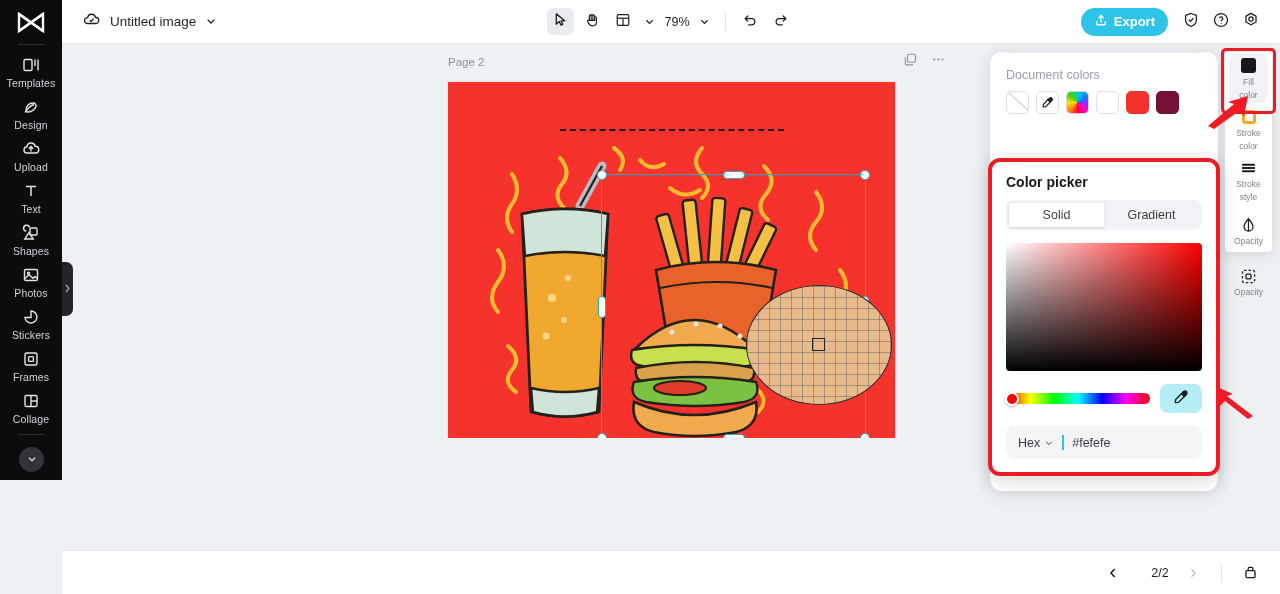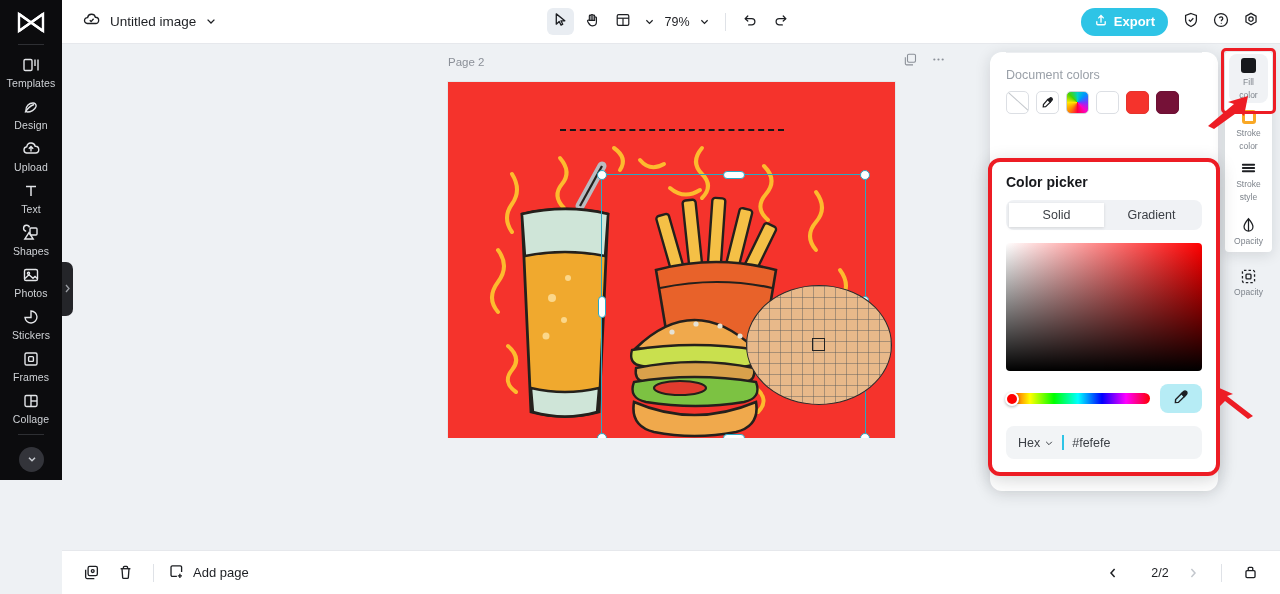--- a/index.html
+++ b/index.html
@@ -625,46 +625,20 @@
       </div>
     </div>
 
     <div class="magnifier">
       <div class="mag-grid"></div>
       <div class="mag-px"></div>
     </div>
   </div>
 
   <div class="bottombar">
-    <div class="bb-left">
-      <div class="bb-icon">
-        <svg width="17" height="17" viewBox="0 0 18 18" fill="none" stroke="#1d1f23" stroke-width="1.4">
-          <rect x="5.4" y="2.6" width="9.8" height="9.8" rx="1.7"></rect>
-          <circle cx="10.3" cy="7.5" r="1.5"></circle>
-          <path d="M12 15.4 H4.4 a1.6 1.6 0 0 1 -1.6 -1.6 V6.2"></path>
-        </svg>
-      </div>
-      <div class="bb-icon">
-        <svg width="17" height="17" viewBox="0 0 18 18" fill="none" stroke="#1d1f23" stroke-width="1.4">
-          <path d="M3.8 5 H14.2"></path>
-          <path d="M6.8 5 V3.6 a1 1 0 0 1 1 -1 h2.4 a1 1 0 0 1 1 1 V5"></path>
-          <path d="M5.3 5 L6 14.4 a1 1 0 0 0 1 .9 h4 a1 1 0 0 0 1 -.9 L12.7 5"></path>
-        </svg>
-      </div>
-      <div class="bb-div"></div>
-      <div class="addpage">
-        <span>
-          <svg width="17" height="17" viewBox="0 0 18 18" fill="none" stroke="#1d1f23" stroke-width="1.4">
-            <path d="M14.4 9.6 V4.4 a1.4 1.4 0 0 0 -1.4 -1.4 H4.6 a1.4 1.4 0 0 0 -1.4 1.4 v8.4 a1.4 1.4 0 0 0 1.4 1.4 H9.4"></path>
-            <path d="M12.6 11.4 v4.4 M10.4 13.6 h4.4"></path>
-          </svg>
-        </span>
-        <span>Add page</span>
-      </div>
-    </div>
     <div class="bb-right">
       <div class="bb-icon">
         <svg width="14" height="14" viewBox="0 0 14 14" fill="none" stroke="#1d1f23" stroke-width="1.5">
           <path d="M8.6 3 L5 7 L8.6 11"></path>
         </svg>
       </div>
       <span class="pg-num">2/2</span>
       <div class="bb-icon">
         <svg width="14" height="14" viewBox="0 0 14 14" fill="none" stroke="#c3c7cd" stroke-width="1.5">
           <path d="M5.4 3 L9 7 L5.4 11"></path>

